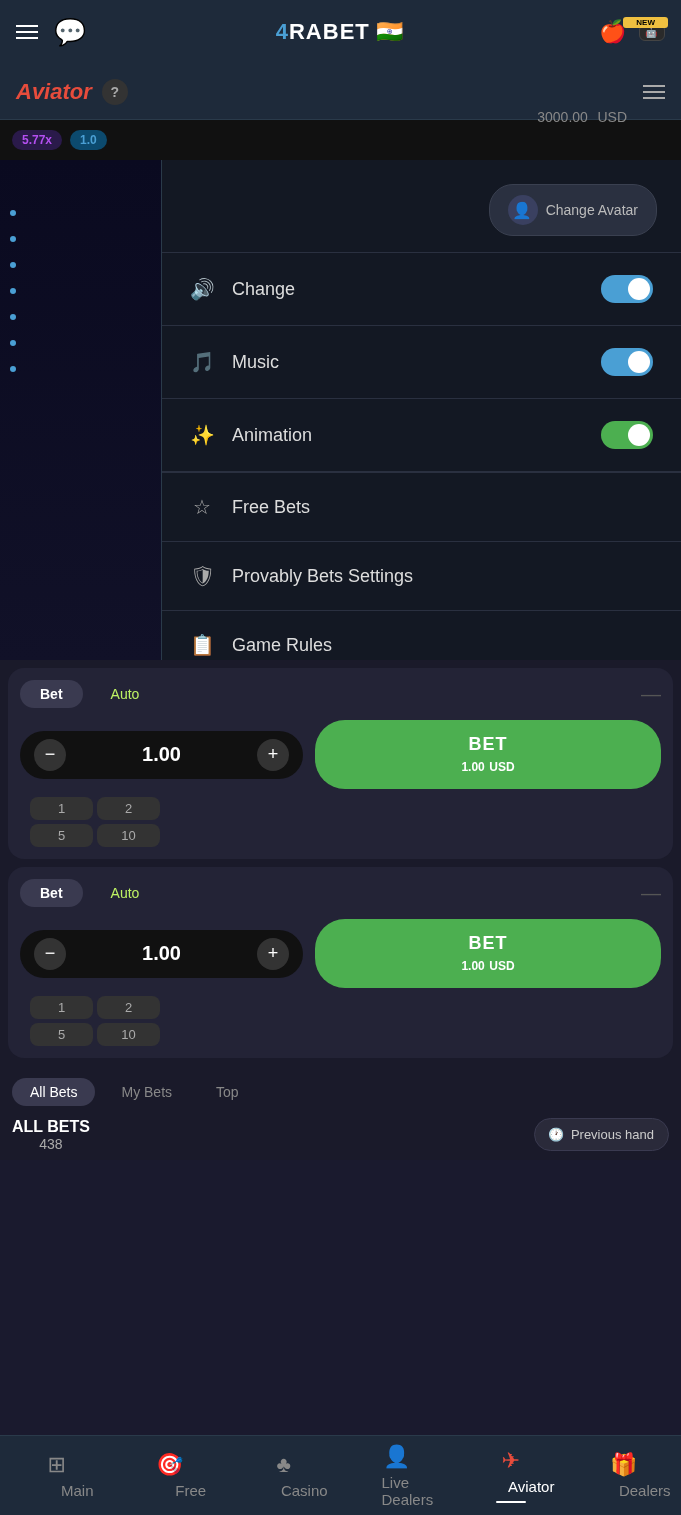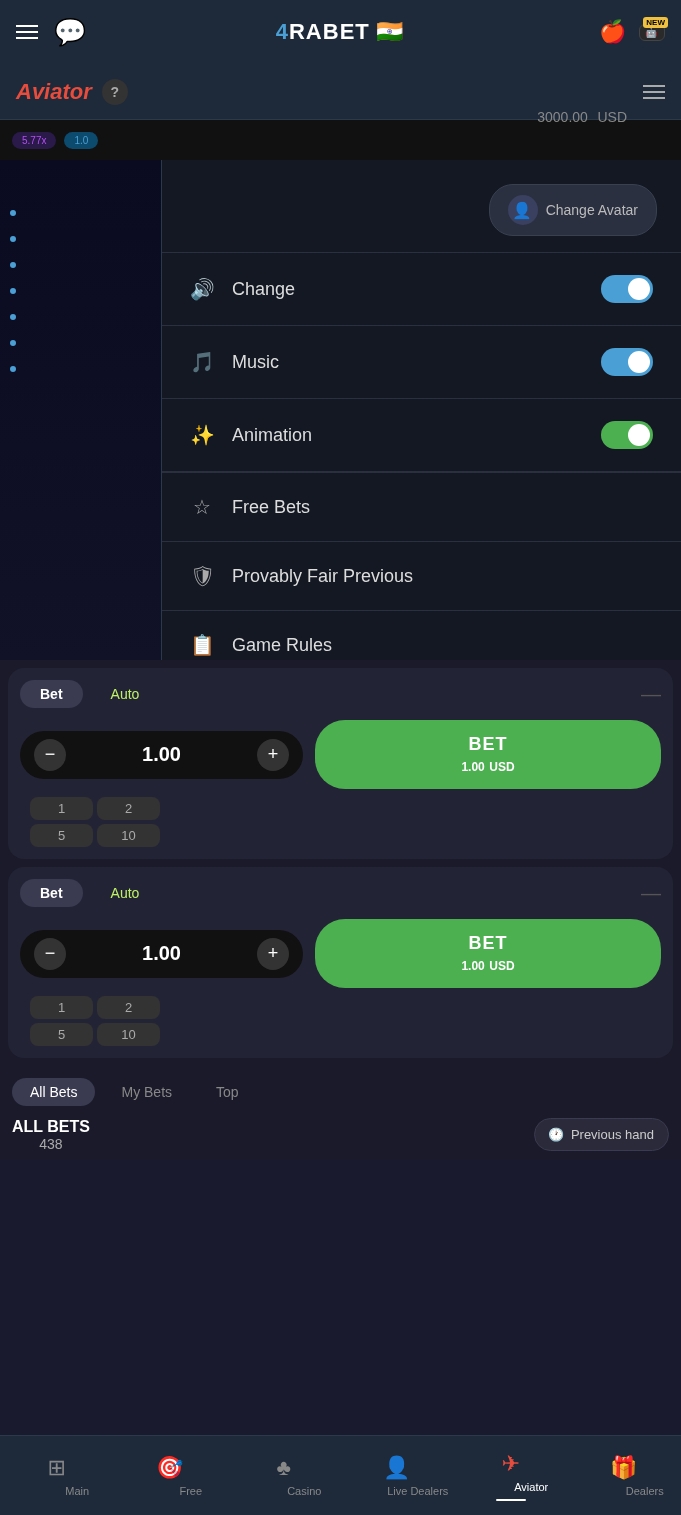--- a/index.html
+++ b/index.html
@@ -34,21 +34,21 @@
     .brand-logo span { color: #4a9fd4; }
     .top-nav-right { display: flex; align-items: center; gap: 12px; }
     .apple-icon { font-size: 22px; color: white; }
     .android-badge {
       background: #2a2a2a; border: 1px solid #444; border-radius: 6px;
       padding: 2px 6px; font-size: 10px; color: white; position: relative;
     }
     .new-badge {
       position: absolute; top: -8px; right: -4px;
       background: #f0c040; color: #000; font-size: 8px; font-weight: bold;
-      padding: 1px 3px; border-radius: 3px;
+      padding: 1px 13px; border-radius: 3px;
     }
 
     
     .game-header {
       background: #1e2a3a;
       height: 56px;
       display: flex;
       align-items: center;
       padding: 0 16px;
       border-bottom: 1px solid #2a3a4a;
@@ -83,22 +83,22 @@
       align-items: center;
       padding: 0 12px;
       gap: 8px;
       overflow: hidden;
     }
     .mult-pill {
       background: #2a1a4a;
       color: #b44ff0;
       border-radius: 12px;
       padding: 3px 10px;
-      font-size: 10px;
-      font-weight: normal;
+      font-size: 12px;
+      font-weight: bold;
     }
     .mult-pill.blue { background: #0c4a6e; color: #4a9fd4; }
 
     
     .game-canvas {
       background: #0a0a15;
       height: 500px;
       position: relative;
       overflow: hidden;
     }
@@ -264,21 +264,21 @@
       background: #1e2a3a;
       display: flex; align-items: center;
       border-top: 1px solid #2a3a4a;
     }
     .nav-item {
       flex: 1; display: flex; flex-direction: column; align-items: center;
       gap: 4px; cursor: pointer; padding: 8px 0;
     }
     .nav-item-icon { font-size: 22px; color: #888; }
     .nav-item-icon.active { color: #e74c3c; }
-    .nav-item-label { font-size: 11px; color: #888; margin-left: 41px; }
+    .nav-item-label { font-size: 15px; color: #888; margin-left: 41px; }
     .nav-item-label.active { color: white; }
     .nav-item-underline {
       width: 30px; height: 2px; background: white; border-radius: 1px; margin-top: 2px;
     }
   </style>
 </head>
 <body>
 
 <div class="top-nav">
   <div class="top-nav-left">
@@ -378,21 +378,21 @@
         <div class="menu-item">
           <div class="menu-item-left">
             <div class="menu-item-icon">☆</div>
             <div class="menu-item-label">Free Bets</div>
           </div>
         </div>
 
         <div class="menu-item">
           <div class="menu-item-left">
             <div class="menu-item-icon">🛡</div>
-            <div class="menu-item-label">Provably Fair Previous</div>
+            <div class="menu-item-label">Provably Bets Settings</div>
           </div>
         </div>
 
         <div class="menu-item">
           <div class="menu-item-left">
             <div class="menu-item-icon">📋</div>
             <div class="menu-item-label">Game Rules</div>
           </div>
         </div>
 

